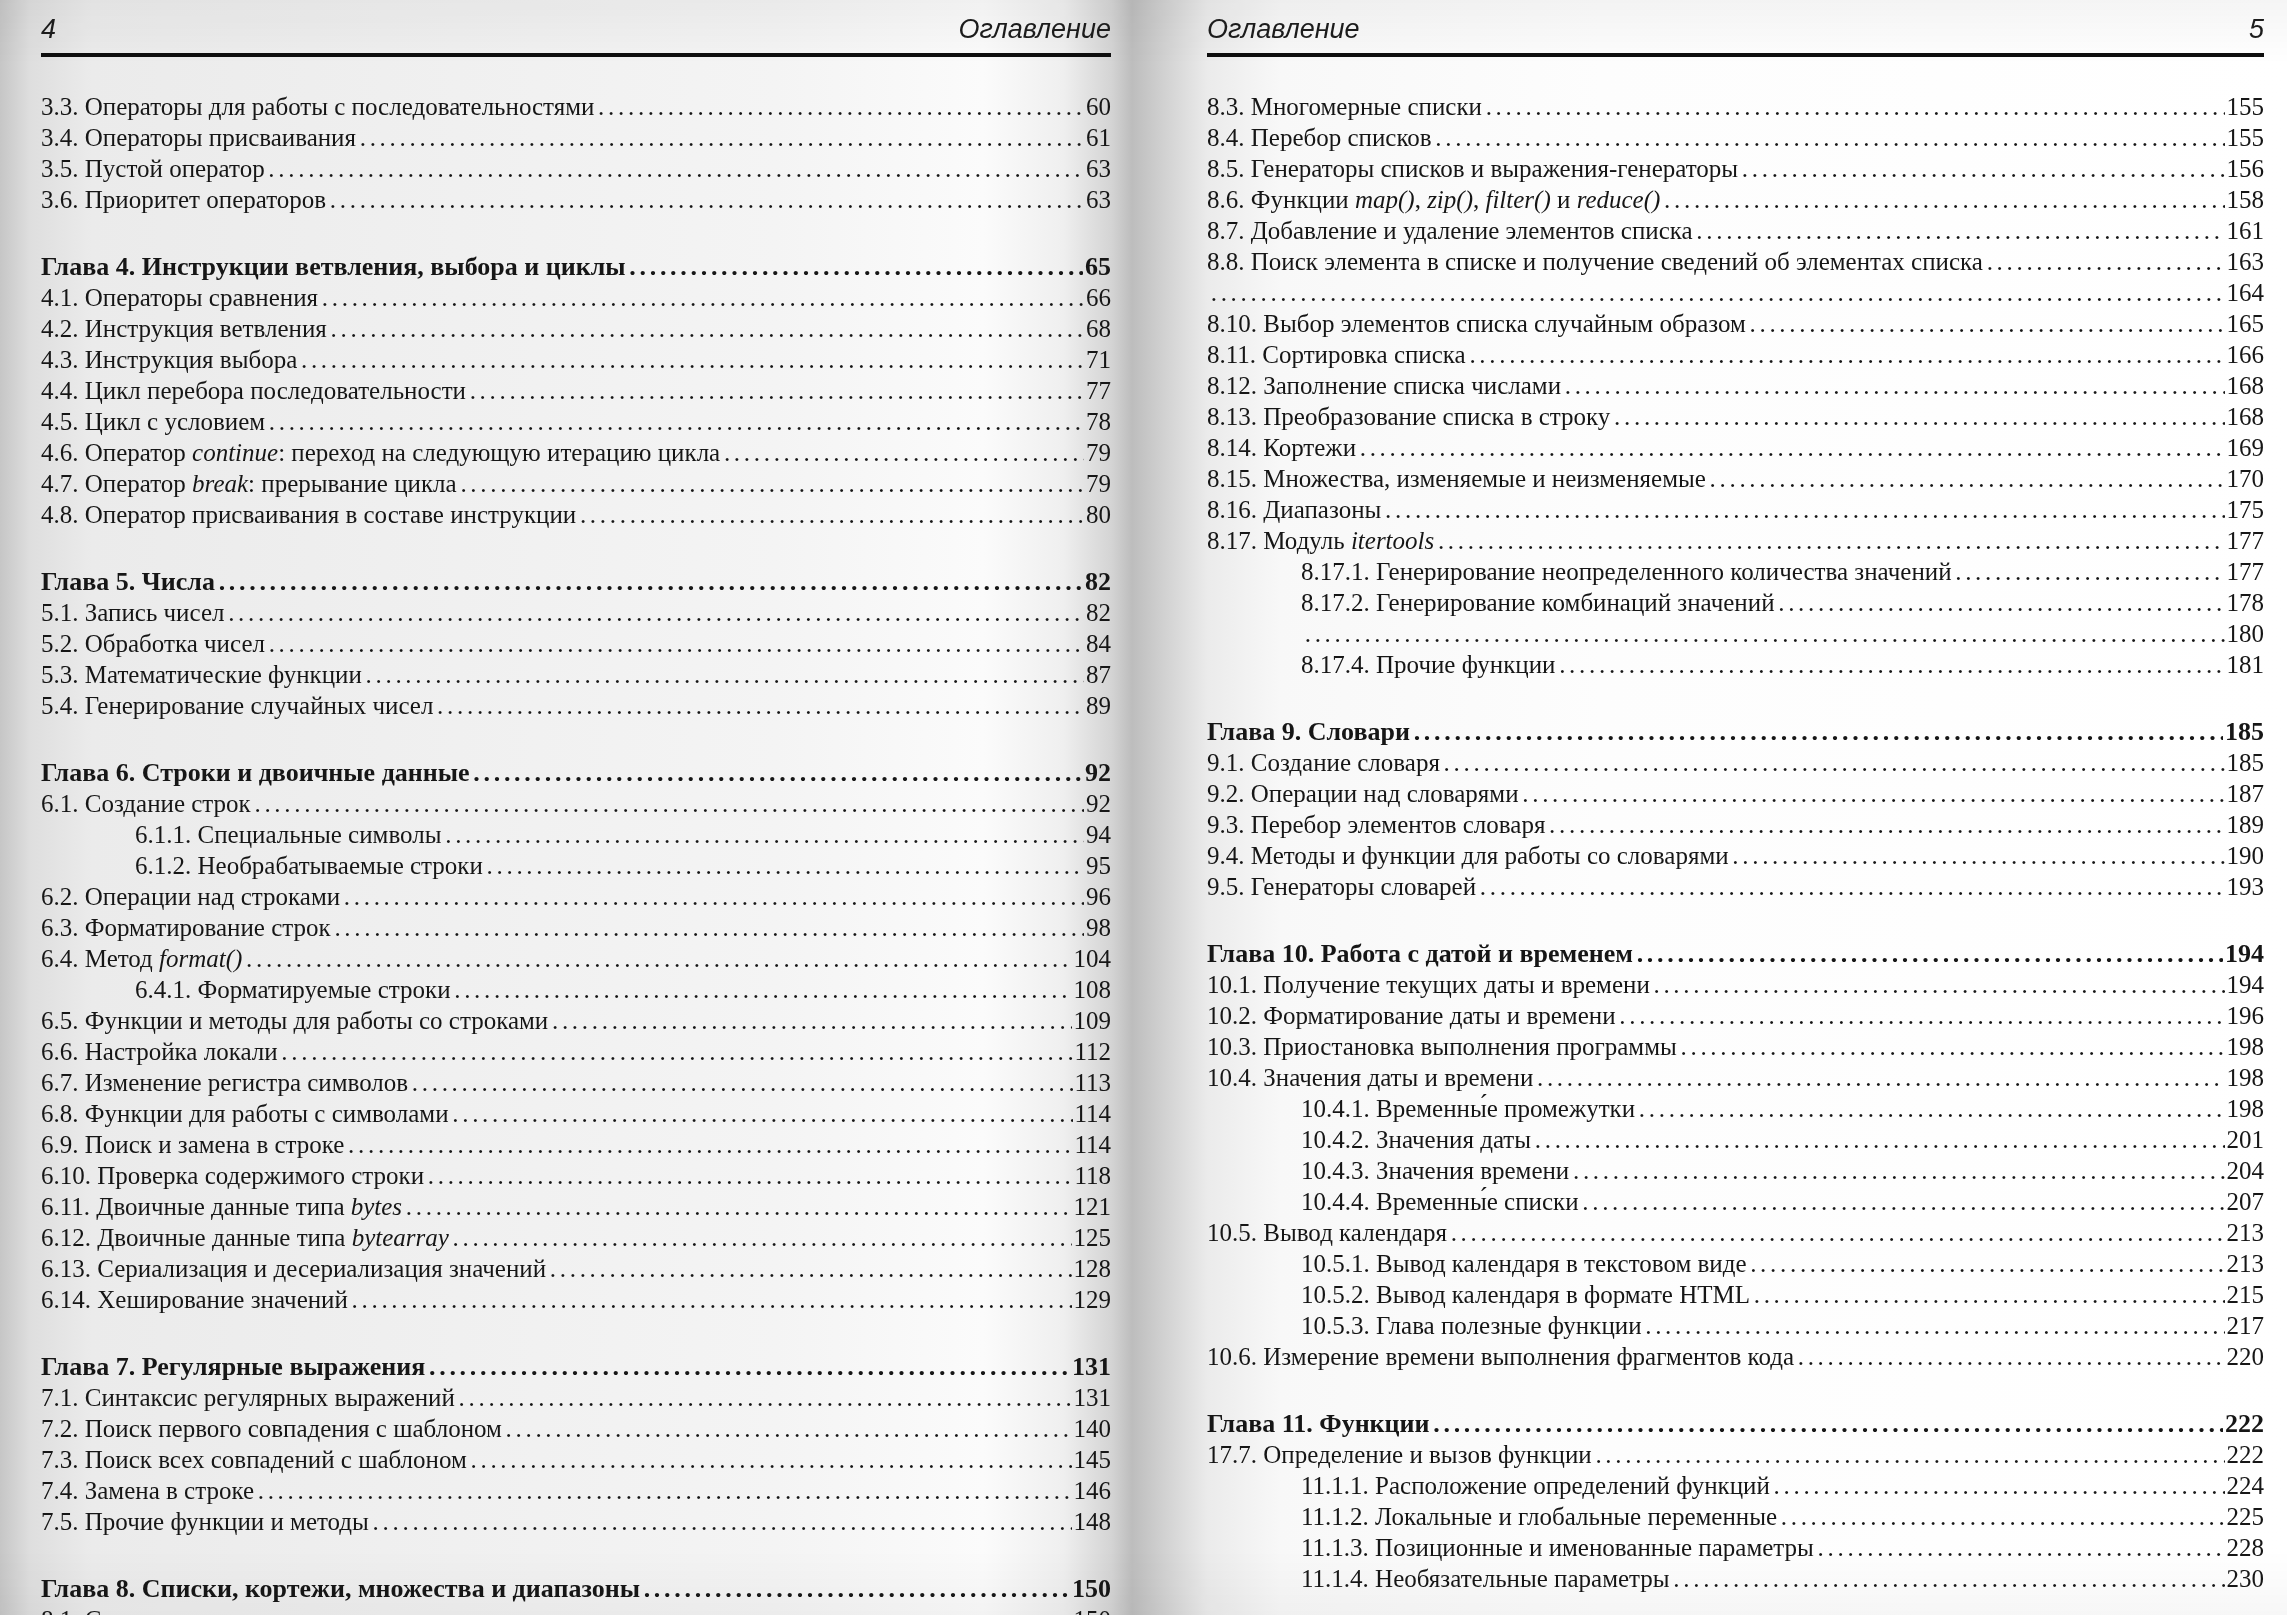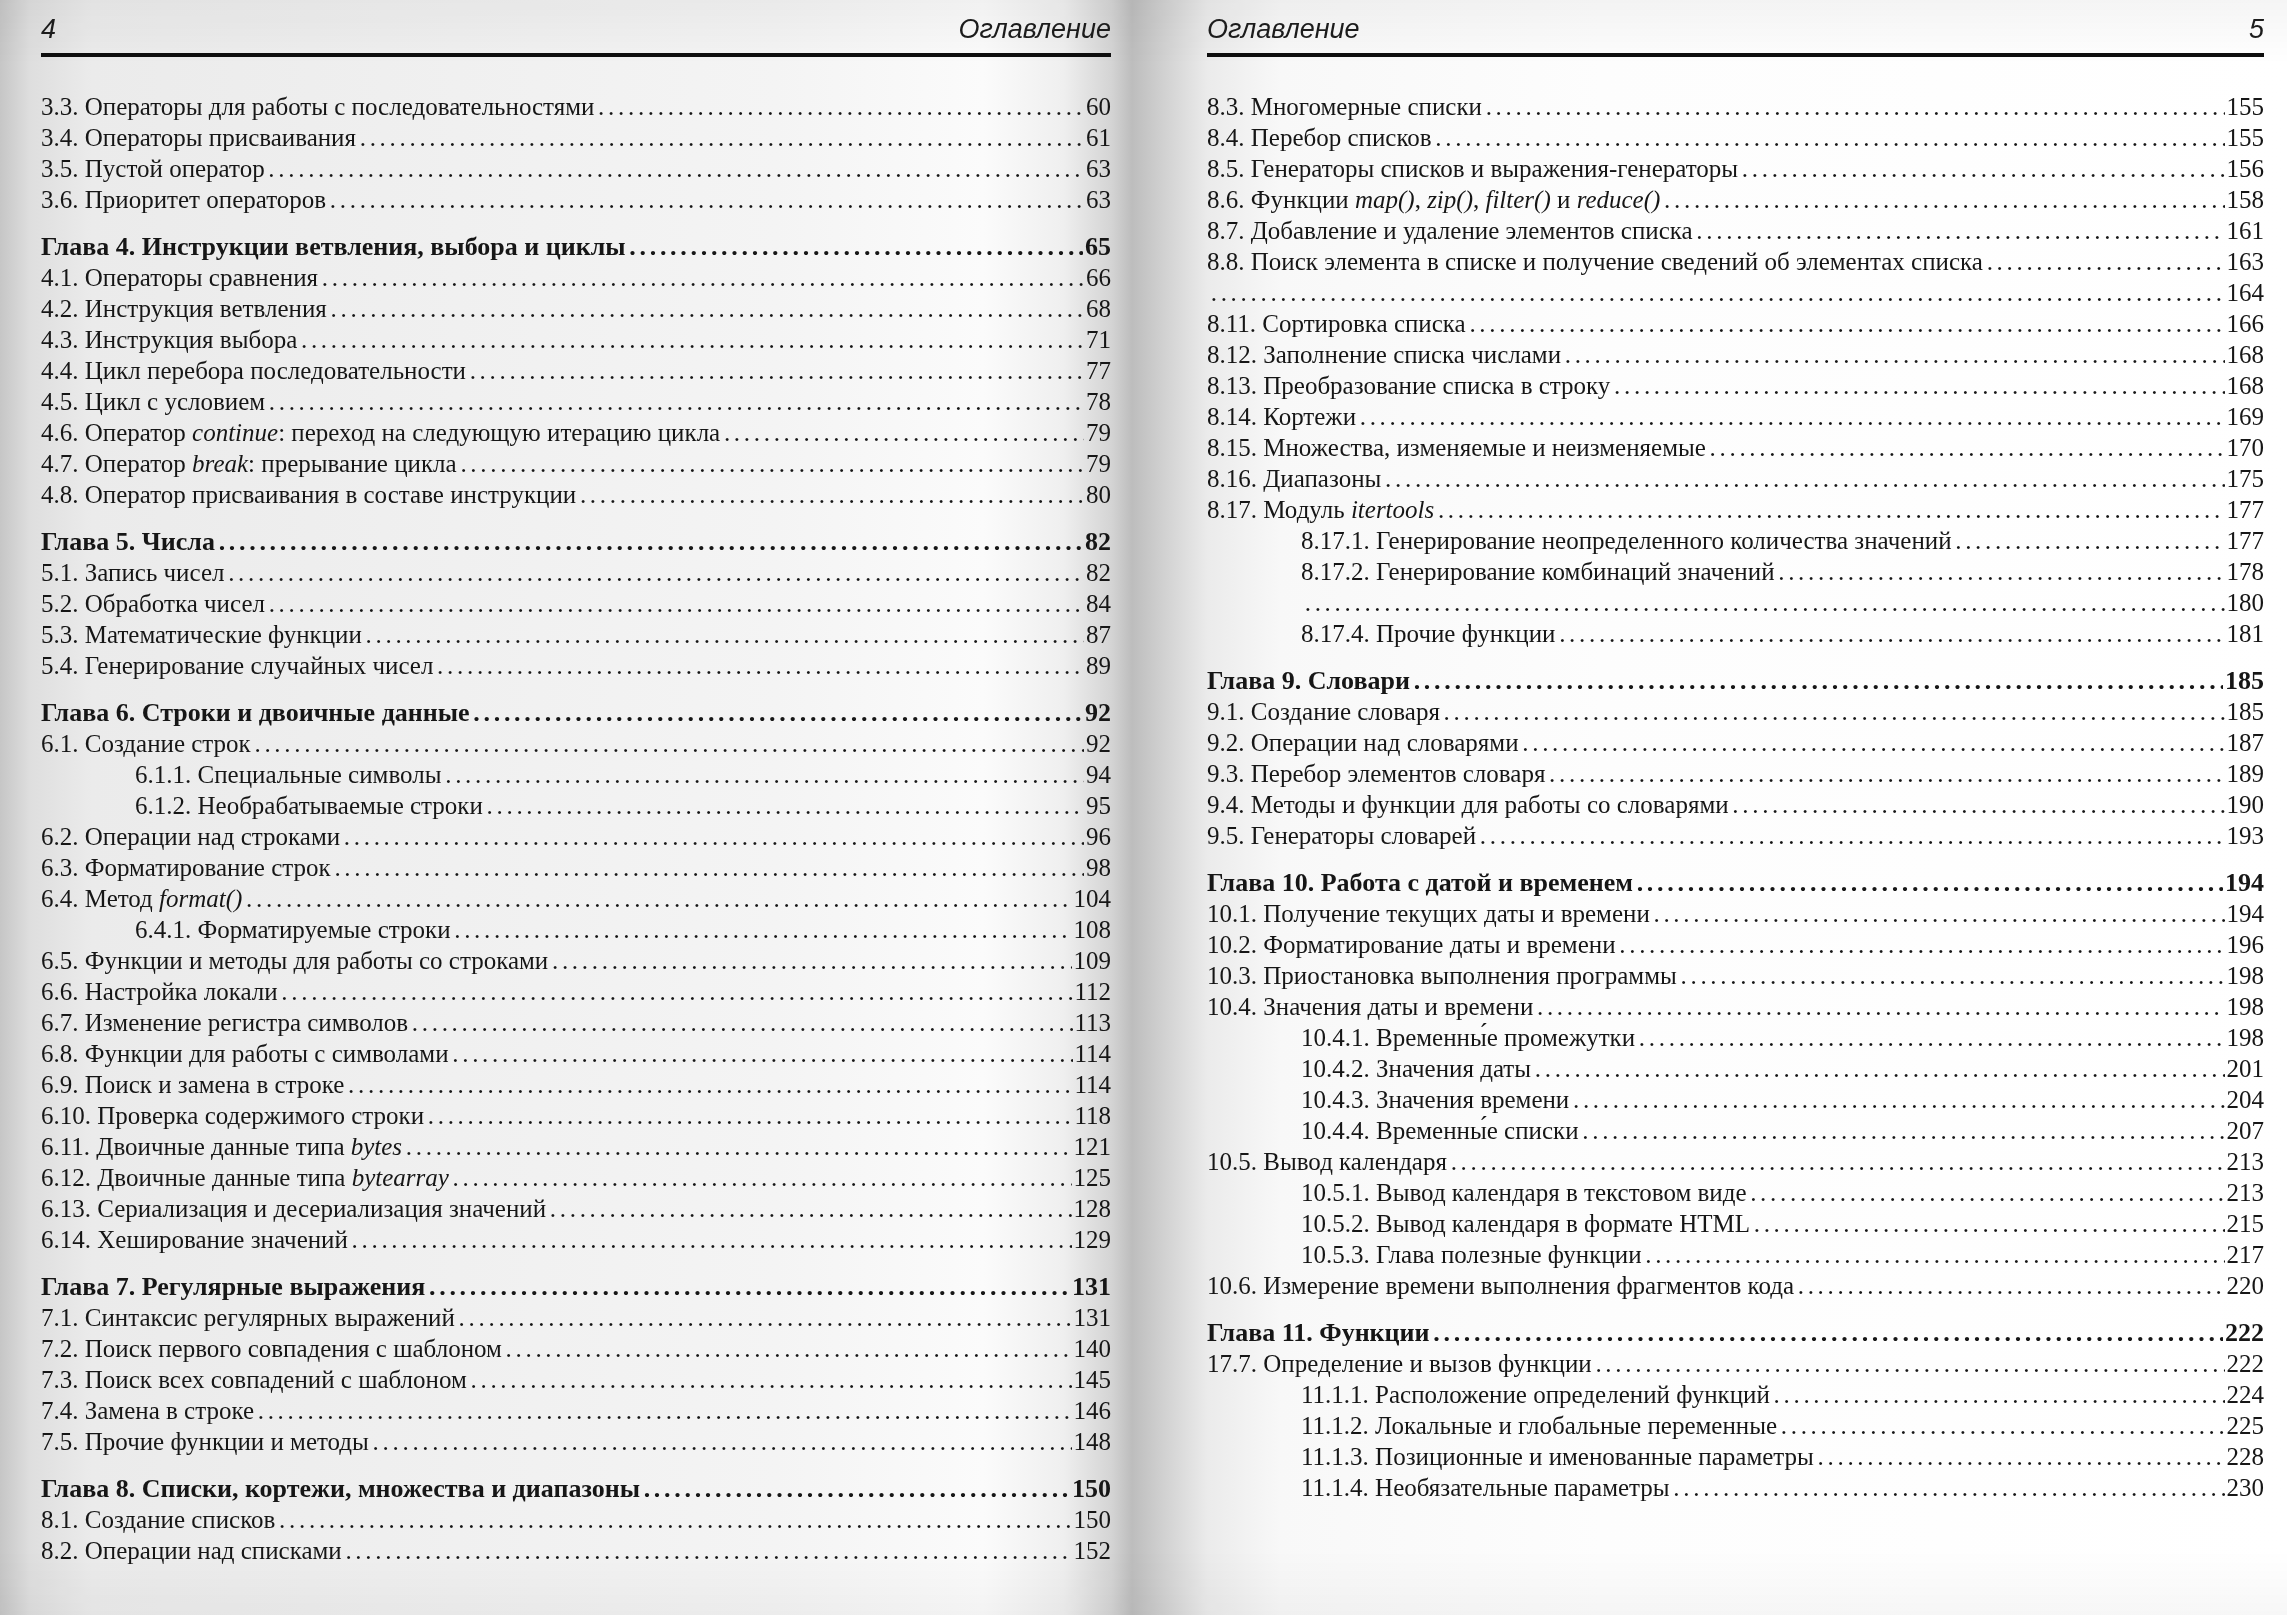--- a/index.html
+++ b/index.html
@@ -40,21 +40,21 @@
   .toc-row {
     display: flex;
     align-items: baseline;
     height: 31px;
     font-size: 25px;
     line-height: 31px;
   }
   .style-chapter {
     font-weight: 700;
     font-size: 26px;
-    margin-top: 16px;
+    margin-top: 36px;
   }
   .style-sub { padding-left: 94px; }
 
   .t-text { white-space: nowrap; flex: 0 0 auto; }
   .t-text i { font-style: italic; }
   .t-dots {
     flex: 1 1 auto;
     overflow: hidden;
     white-space: nowrap;
     letter-spacing: 3.7px;
@@ -339,20 +339,25 @@
         <div class="toc-row style-item">
     <span class="t-text">8.8. Поиск элемента в списке и получение сведений об элементах списка</span>
     <span class="t-dots" aria-hidden="true"></span>
     <span class="t-page">163</span>
   </div>
         <div class="toc-row style-item">
     <span class="t-dots" aria-hidden="true"></span>
     <span class="t-page">164</span>
   </div>
         <div class="toc-row style-item">
+    <span class="t-text">8.10. Выбор элементов списка случайным образом</span>
+    <span class="t-dots" aria-hidden="true"></span>
+    <span class="t-page">165</span>
+  </div>
+        <div class="toc-row style-item">
     <span class="t-text">8.11. Сортировка списка</span>
     <span class="t-dots" aria-hidden="true"></span>
     <span class="t-page">166</span>
   </div>
         <div class="toc-row style-item">
     <span class="t-text">8.12. Заполнение списка числами</span>
     <span class="t-dots" aria-hidden="true"></span>
     <span class="t-page">168</span>
   </div>
         <div class="toc-row style-item">

